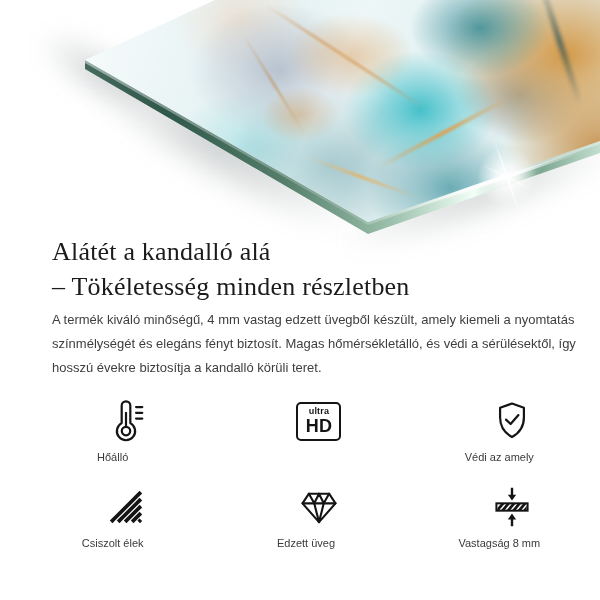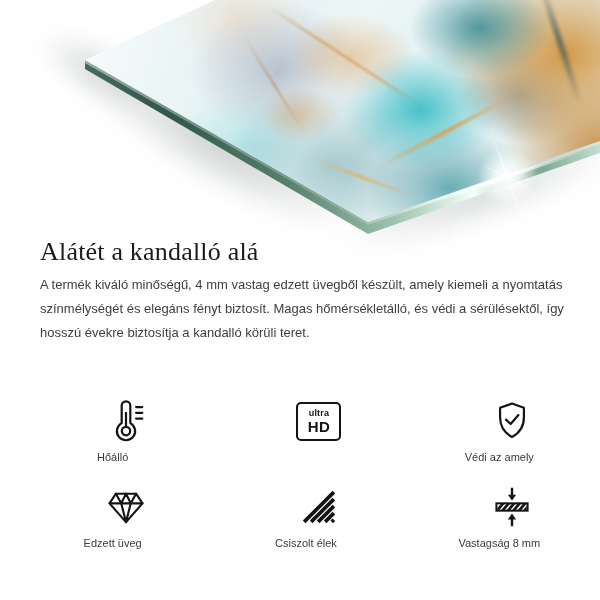--- a/index.html
+++ b/index.html
@@ -68,38 +68,38 @@
 
   .sparkle{position:absolute;left:432px;top:102px;width:150px;height:150px;pointer-events:none;}
   .sparkle .glow{position:absolute;left:45px;top:45px;width:60px;height:60px;border-radius:50%;
     background:radial-gradient(circle,rgba(255,255,255,1) 0%,rgba(255,255,255,0.75) 28%,rgba(255,255,255,0) 70%);}
   .sparkle .ray{position:absolute;left:75px;top:75px;background:linear-gradient(90deg,rgba(255,255,255,0),#ffffff,rgba(255,255,255,0));}
   .sparkle .r1{width:160px;height:3px;transform:translate(-80px,-1.5px) rotate(-19deg);}
   .sparkle .r2{width:80px;height:2px;transform:translate(-40px,-1px) rotate(71deg);}
   .sparkle .r3{width:56px;height:1.5px;transform:translate(-28px,-0.75px) rotate(26deg);opacity:.8;}
 
   
-  .content{position:absolute;left:40px;top:234px;width:524px;}
+  .content{position:absolute;left:52px;top:234px;width:524px;}
   h1{margin:0;font-family:"Liberation Serif", serif;font-weight:400;
      font-size:26px;line-height:35px;color:#1b1b1b;letter-spacing:.2px;}
   .desc{margin:4px 0 0 0;font-size:13px;line-height:24px;color:#3e3e3e;}
 
   
   .features{position:absolute;left:10px;top:395px;width:580px;
     display:grid;grid-template-columns:repeat(3,1fr);row-gap:18px;}
   .feature{display:flex;flex-direction:column;align-items:center;}
   .icon-box{height:52px;display:flex;align-items:center;justify-content:center;margin-left:38px;}
   .feature .label{font-size:11px;color:#3a3a3a;margin-top:4px;white-space:nowrap;margin-left:12px;}
   .icon-box svg{display:block;}
 
   .uhd{width:41px;height:35px;border:2.6px solid #141414;border-radius:5px;
     display:flex;flex-direction:column;align-items:center;justify-content:center;
     color:#141414;font-weight:700;line-height:1;}
   .uhd .t{font-size:9px;letter-spacing:.2px;}
-  .uhd .b{font-size:15px;margin-top:1px;letter-spacing:.3px;}
+  .uhd .b{font-size:18px;margin-top:1px;letter-spacing:.3px;}
 </style>
 </head>
 <body>
 
 <div class="hero">
   <div class="shadow s0"></div>
   <div class="shadow s1"></div>
   <div class="shadow s2"></div>
 
   <div class="glass-side"></div>
@@ -118,20 +118,21 @@
     <div class="glow"></div>
     <div class="ray r1"></div>
     <div class="ray r2"></div>
     <div class="ray r3"></div>
   </div>
 </div>
 
 <div class="content">
   <h1>
     <span>Alátét a kandalló alá</span><br>
+    <span>– Tökéletesség minden részletben</span>
   </h1>
   <p class="desc">A termék kiváló minőségű, 4 mm vastag edzett üvegből készült, amely kiemeli a nyomtatás színmélységét és elegáns fényt biztosít. Magas hőmérsékletálló, és védi a sérülésektől, így hosszú évekre biztosítja a kandalló körüli teret.</p>
 </div>
 
 <div class="features">
 
   <div class="feature">
     <span class="icon-box">
       <svg width="46" height="46" viewBox="0 0 48 48" fill="none" stroke="#141414" stroke-width="2.3" stroke-linecap="round" stroke-linejoin="round">
         <path d="M19.5 26.2 V8 a4.5 4.5 0 0 1 9 0 v18.2 a9.5 9.5 0 1 1 -9 0 Z"></path>
@@ -153,45 +154,45 @@
   </div>
 
   <div class="feature">
     <span class="icon-box">
       <svg width="44" height="44" viewBox="0 0 48 48" fill="none" stroke="#141414" stroke-width="2.4" stroke-linecap="round" stroke-linejoin="round">
         <path d="M24 5 L37 9.5 V20 C37 30.5 31.5 37.5 24 41.5 C16.5 37.5 11 30.5 11 20 V9.5 Z"></path>
         <path d="M17.5 22.5 L22.5 27.3 L31 17.5"></path>
       </svg>
     </span>
     <span class="label">Védi az amely</span>
-  </div>
-
-  <div class="feature">
-    <span class="icon-box">
-      <svg width="44" height="44" viewBox="0 0 48 48" fill="none" stroke="#141414" stroke-width="2.3" stroke-linecap="round" stroke-linejoin="round">
-        <path d="M13 9.5 L35 9.5 L42 20 L24 40.5 L6 20 Z"></path>
-        <path d="M6 20 H42"></path>
-        <path d="M13 9.5 L18.8 20 L24 9.5 L29.2 20 L35 9.5"></path>
-        <path d="M18.8 20 L24 40.5 L29.2 20"></path>
-      </svg>
-    </span>
-    <span class="label">Edzett üveg</span>
   </div>
 
   <div class="feature">
     <span class="icon-box">
       <svg width="42" height="42" viewBox="0 0 48 48" fill="none" stroke="#141414" stroke-width="4.2" stroke-linecap="butt">
         <path d="M7 41 L41 7"></path>
         <path d="M15 41 L41 15"></path>
         <path d="M23 41 L41 23"></path>
         <path d="M31 41 L41 31"></path>
         <path d="M38.5 41 L41 38.5"></path>
       </svg>
     </span>
     <span class="label">Csiszolt élek</span>
+  </div>
+
+  <div class="feature">
+    <span class="icon-box">
+      <svg width="44" height="44" viewBox="0 0 48 48" fill="none" stroke="#141414" stroke-width="2.3" stroke-linecap="round" stroke-linejoin="round">
+        <path d="M13 9.5 L35 9.5 L42 20 L24 40.5 L6 20 Z"></path>
+        <path d="M6 20 H42"></path>
+        <path d="M13 9.5 L18.8 20 L24 9.5 L29.2 20 L35 9.5"></path>
+        <path d="M18.8 20 L24 40.5 L29.2 20"></path>
+      </svg>
+    </span>
+    <span class="label">Edzett üveg</span>
   </div>
 
   <div class="feature">
     <span class="icon-box">
       <svg width="44" height="44" viewBox="0 0 48 48" fill="none" stroke="#141414" stroke-width="2.2">
         <defs>
             <clipPath id="barclip">
               <rect x="8" y="20.5" width="32" height="7"></rect>
             </clipPath>
           </defs>

